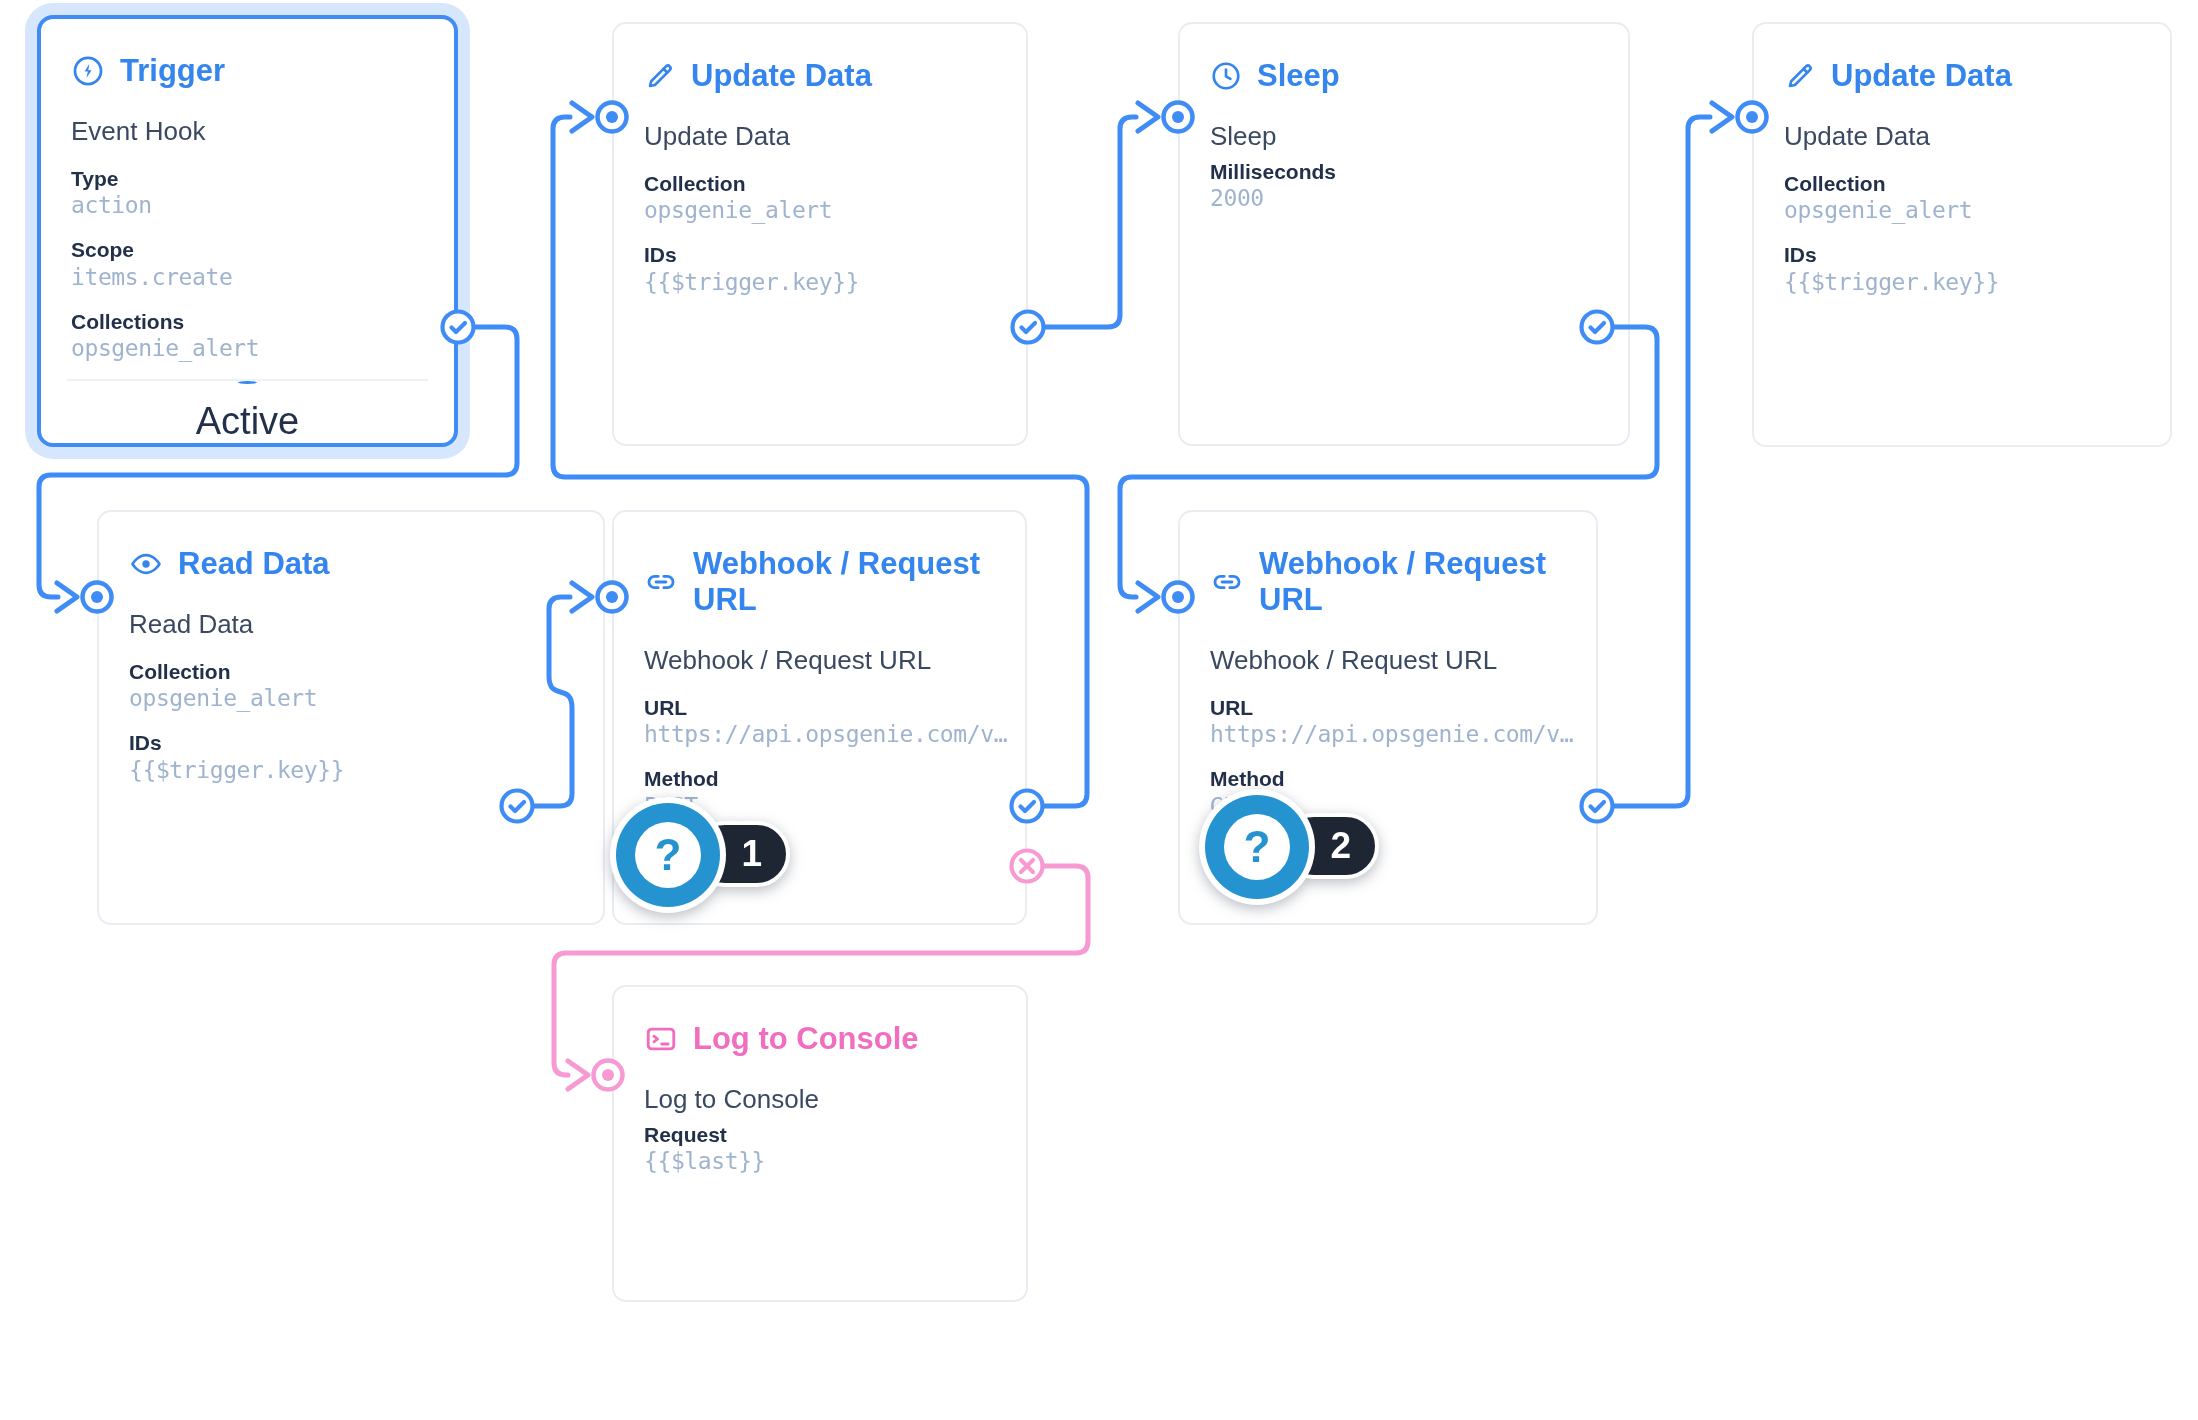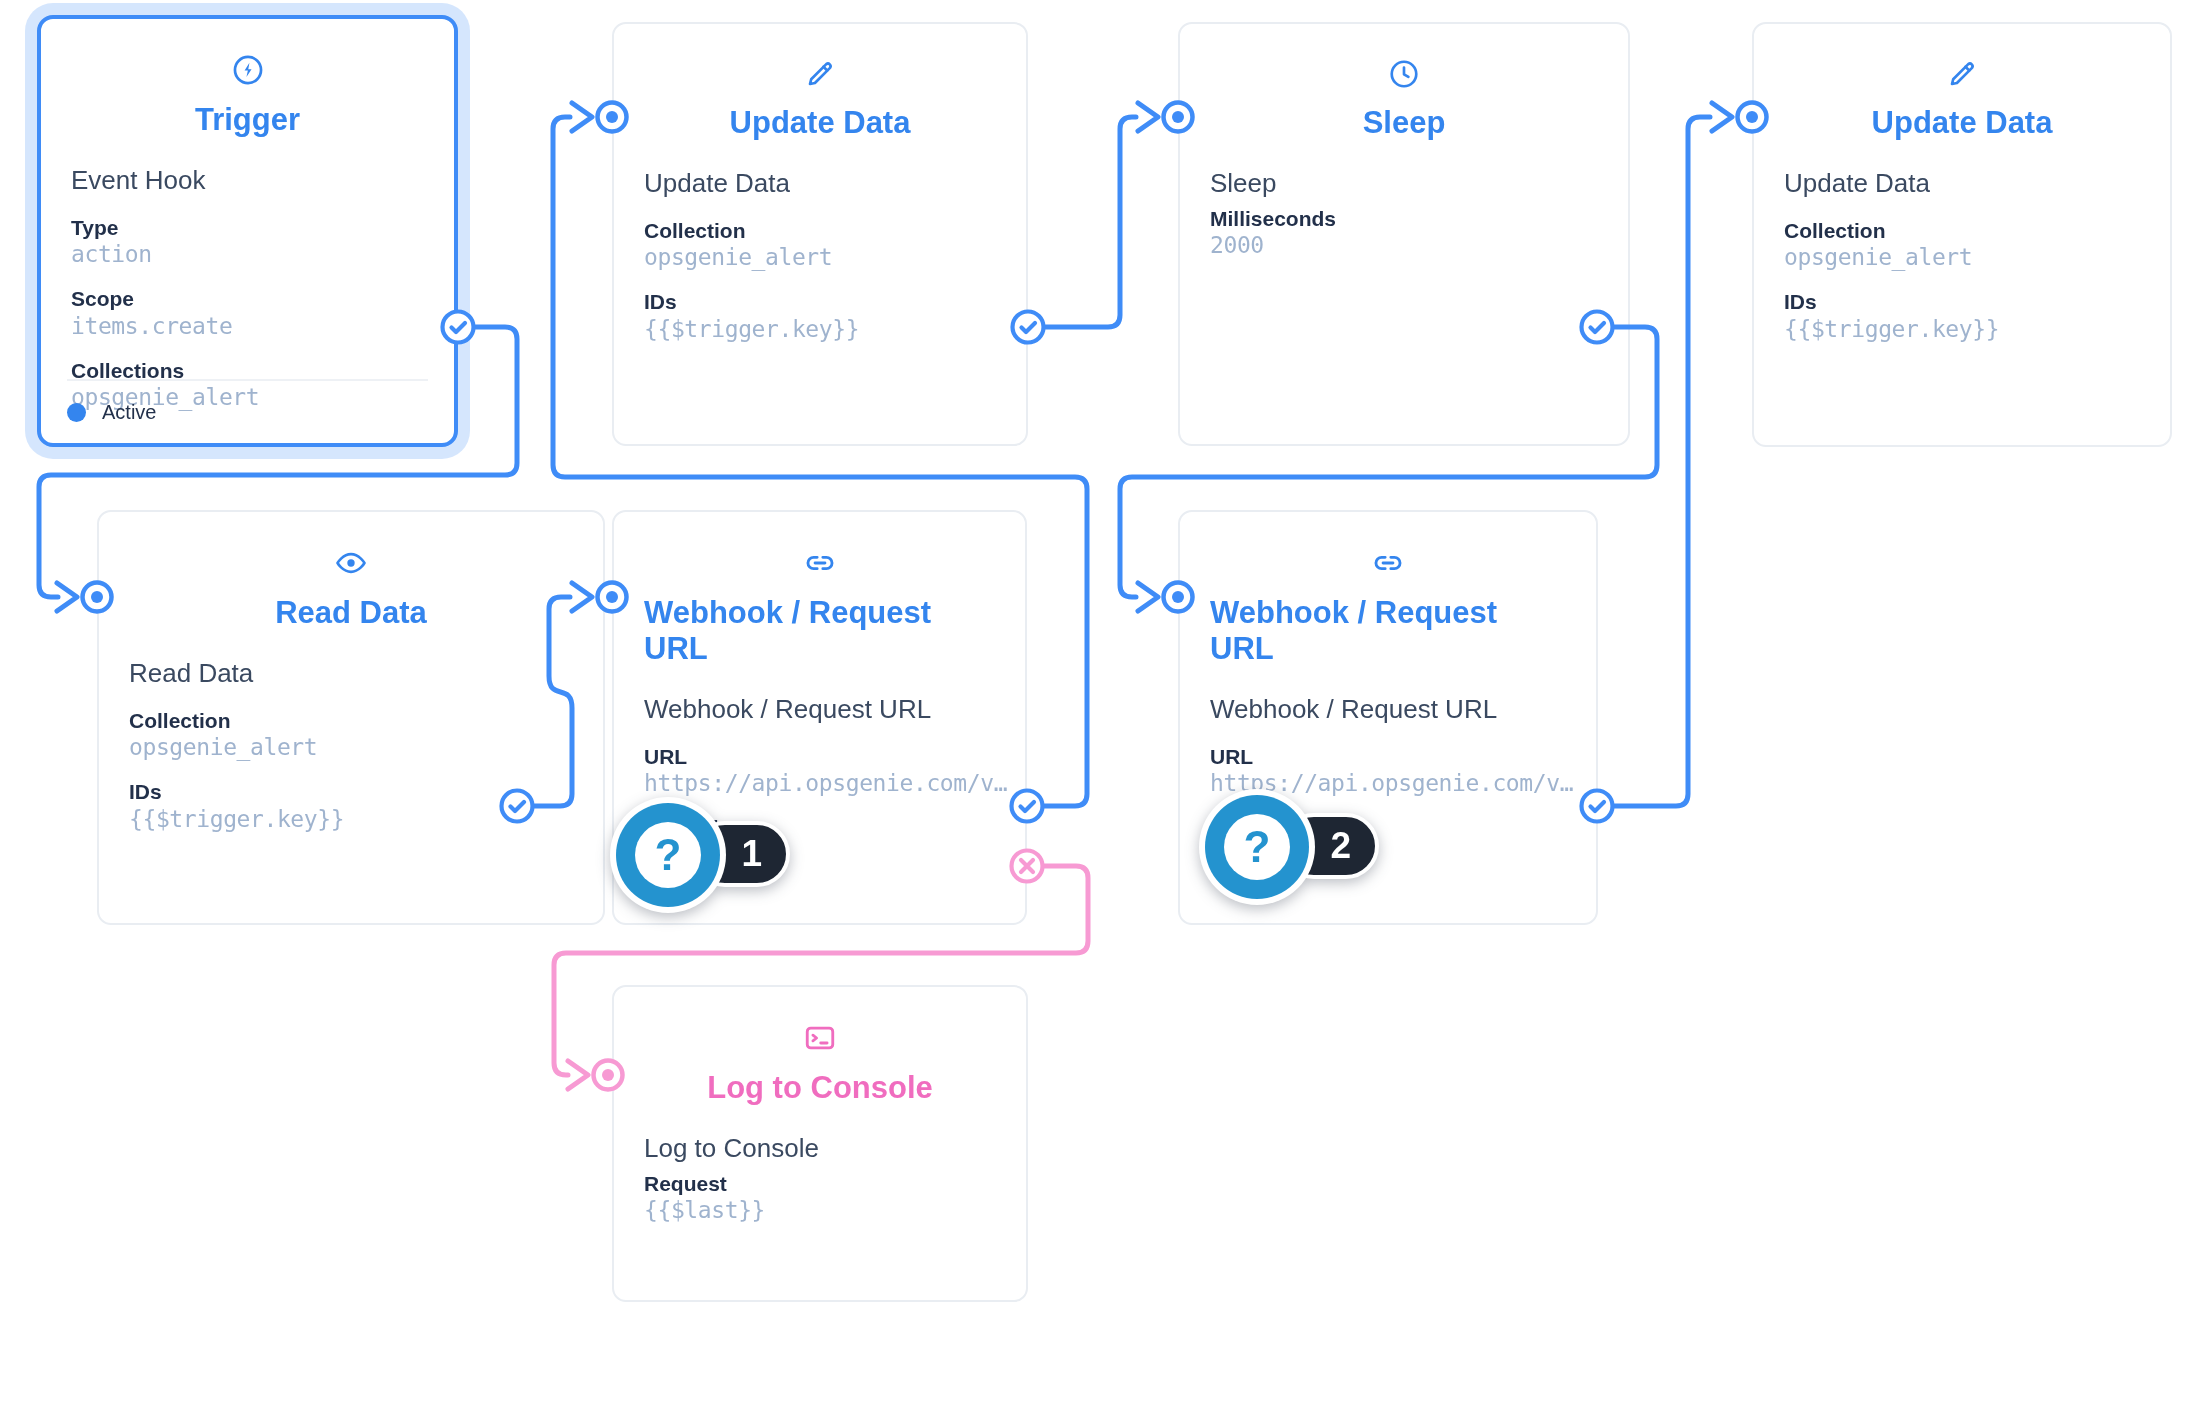--- a/index.html
+++ b/index.html
@@ -4,31 +4,31 @@
 <style>
   html,body{margin:0;padding:0;background:#fff;}
   .canvas{position:relative;width:2198px;height:1420px;background:#ffffff;overflow:hidden;
           font-family:"Liberation Sans", sans-serif;}
   .wires{position:absolute;left:0;top:0;z-index:3;pointer-events:none;}
   .card{position:absolute;background:#fff;border:2px solid #e9edf2;border-radius:14px;
         padding:34px 30px;box-sizing:border-box;z-index:2;}
   .card.selected{border:4px solid #3f8cf7;border-radius:16px;
         box-shadow:0 0 0 12px rgba(63,140,247,0.22);}
   .card-title{display:flex;align-items:center;gap:15px;font-size:31px;font-weight:700;
-        color:#3485ee;margin-bottom:26px;flex-direction:column;}
+        color:#3485ee;margin-bottom:26px;}
   .card-title .icn{display:flex;align-items:center;}
   .card.pink .card-title{color:#f06dbf;}
   .node-name{font-size:26px;color:#3a4960;margin-bottom:4px;line-height:1.25;}
   .field{margin-top:18px;}
   .field-label{font-size:21px;font-weight:700;color:#22304a;line-height:1.25;}
   .field-value{font-family:"DejaVu Sans Mono", monospace;font-size:23px;letter-spacing:-0.4px;
         color:#9fb3ce;white-space:nowrap;line-height:1.2;}
   .card-footer{position:absolute;left:26px;right:26px;bottom:0;height:62px;
         border-top:2px solid #eef1f5;display:flex;align-items:center;gap:16px;
-        font-size:20px;color:#22304a;}
+        font-size:38px;color:#22304a;flex-direction:column;}
   .status-dot{width:19px;height:19px;border-radius:50%;background:#3485ee;}
   .badge{position:absolute;z-index:5;width:176px;height:104px;
         filter:drop-shadow(0 4px 7px rgba(30,40,60,0.30));}
   .badge .pill{position:absolute;left:76px;top:18px;width:98px;height:66px;border-radius:33px;
         background:#1e2633;border:4px solid #fff;box-sizing:border-box;
         display:flex;align-items:center;justify-content:flex-end;padding-right:24px;
         color:#fff;font-size:37px;font-weight:700;}
   .badge .ring{position:absolute;left:0;top:0;width:104px;height:104px;border-radius:50%;
         background:#2493cf;box-shadow:0 0 0 6px #ffffff;
         display:flex;align-items:center;justify-content:center;}

